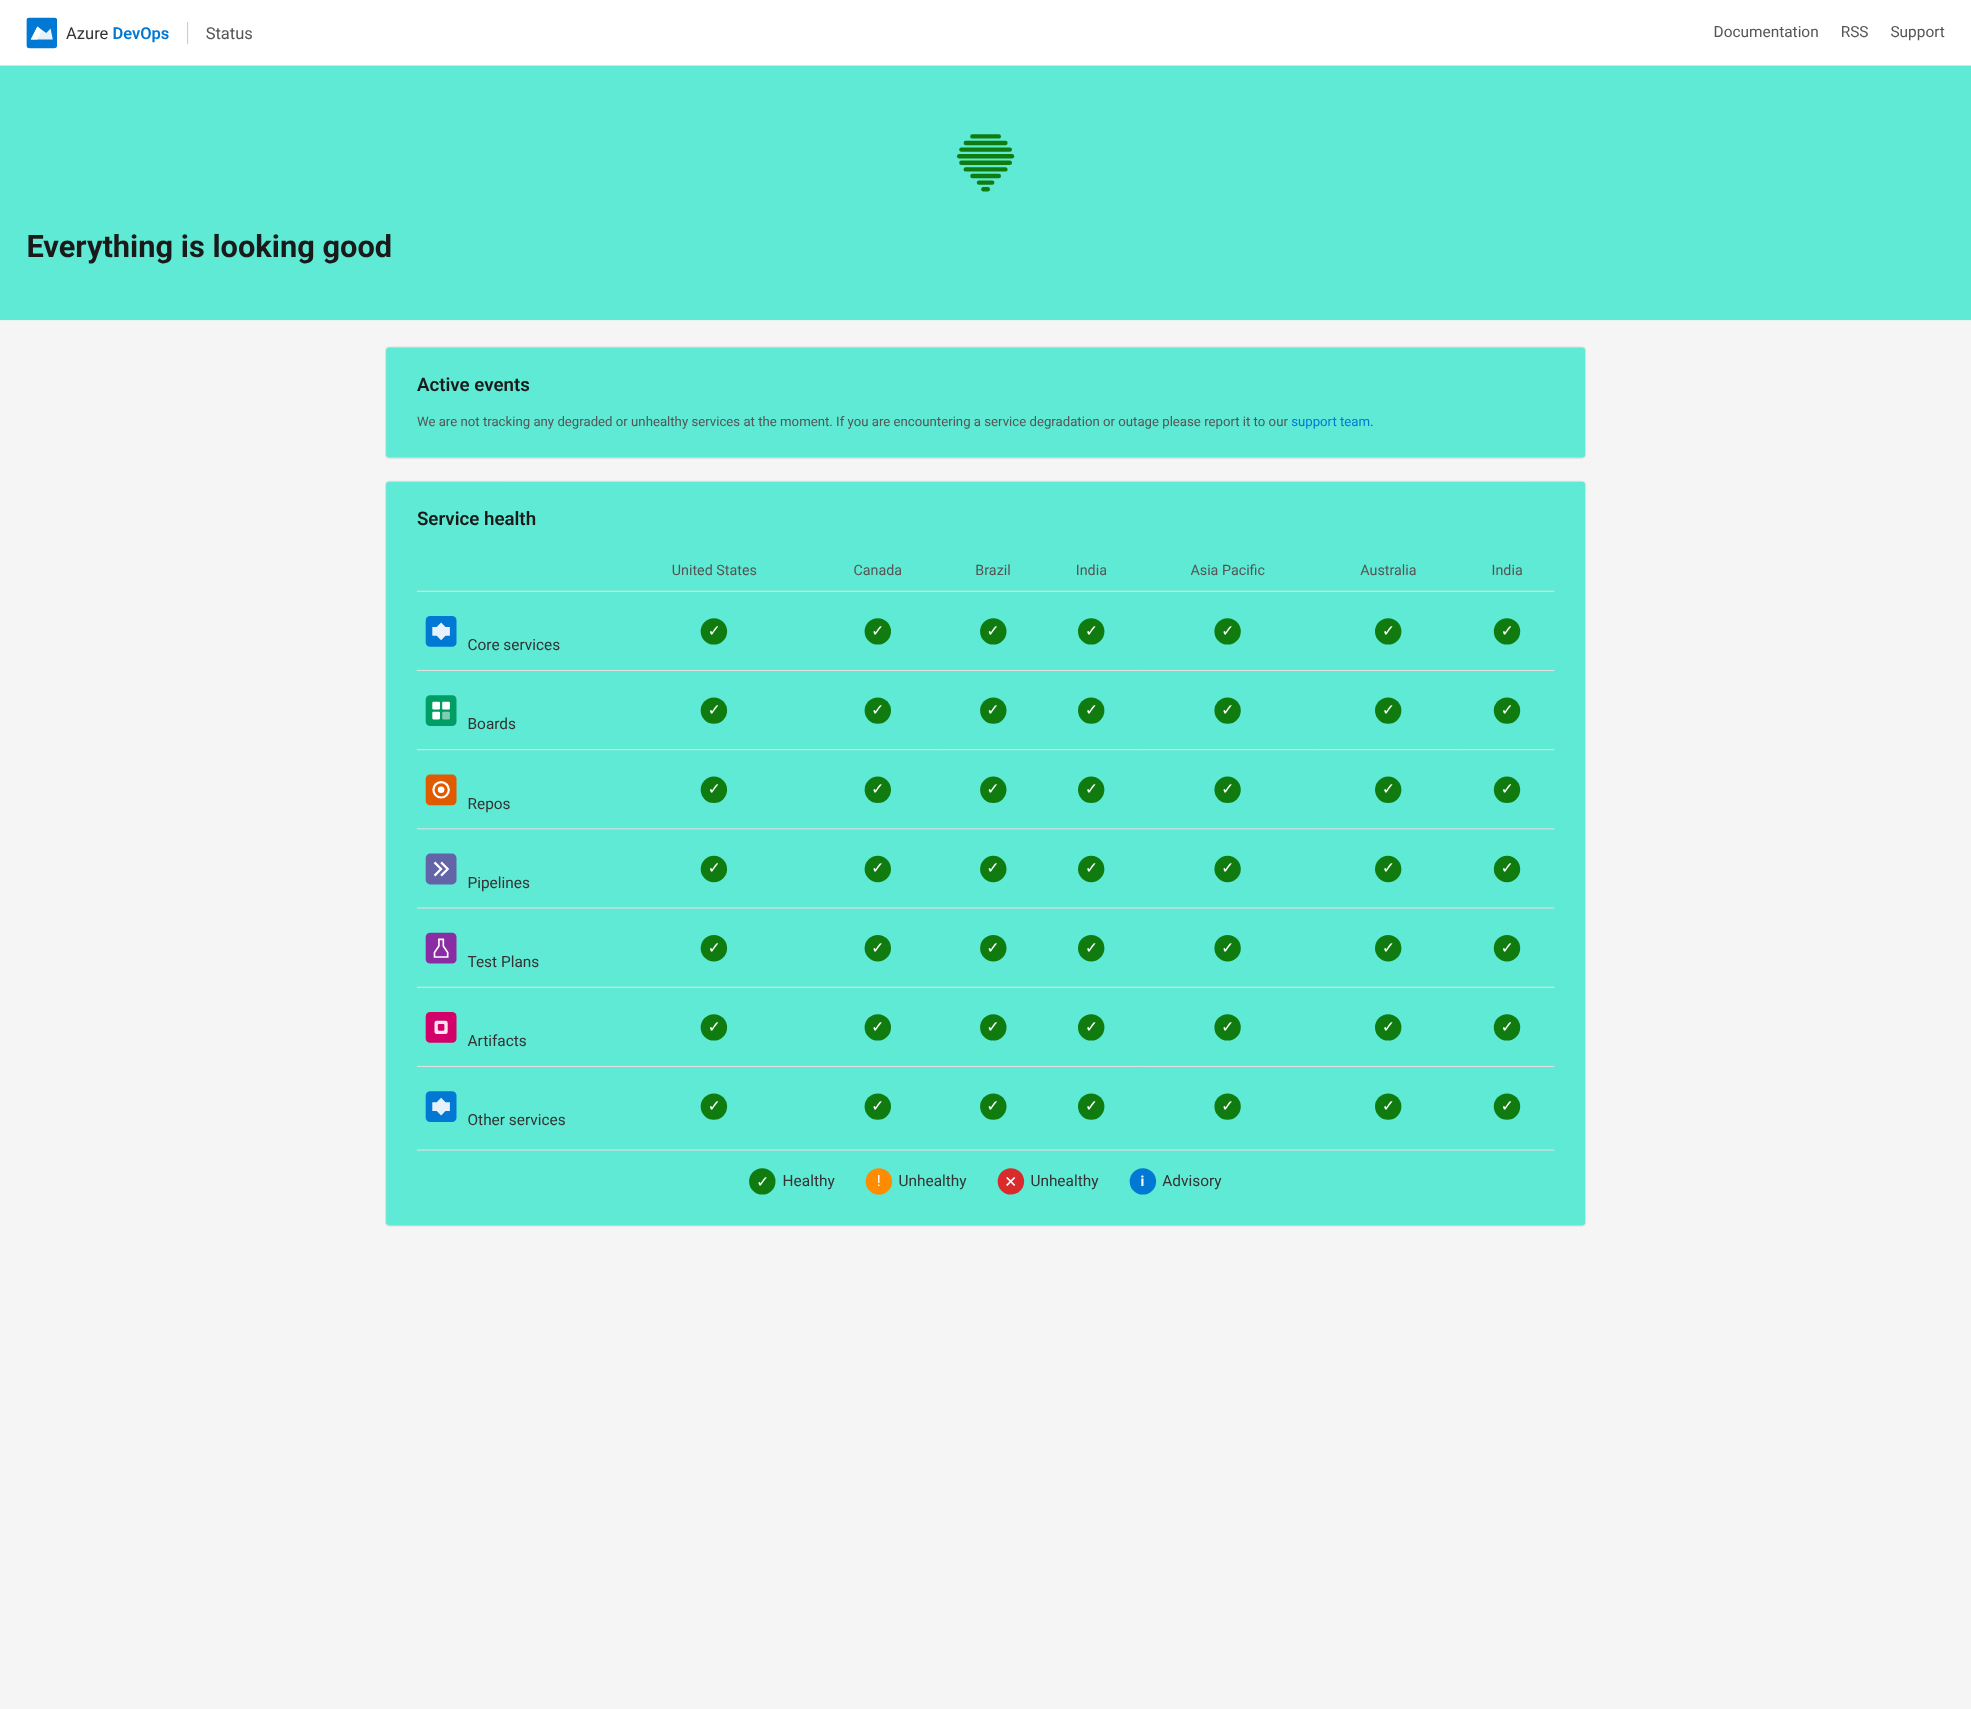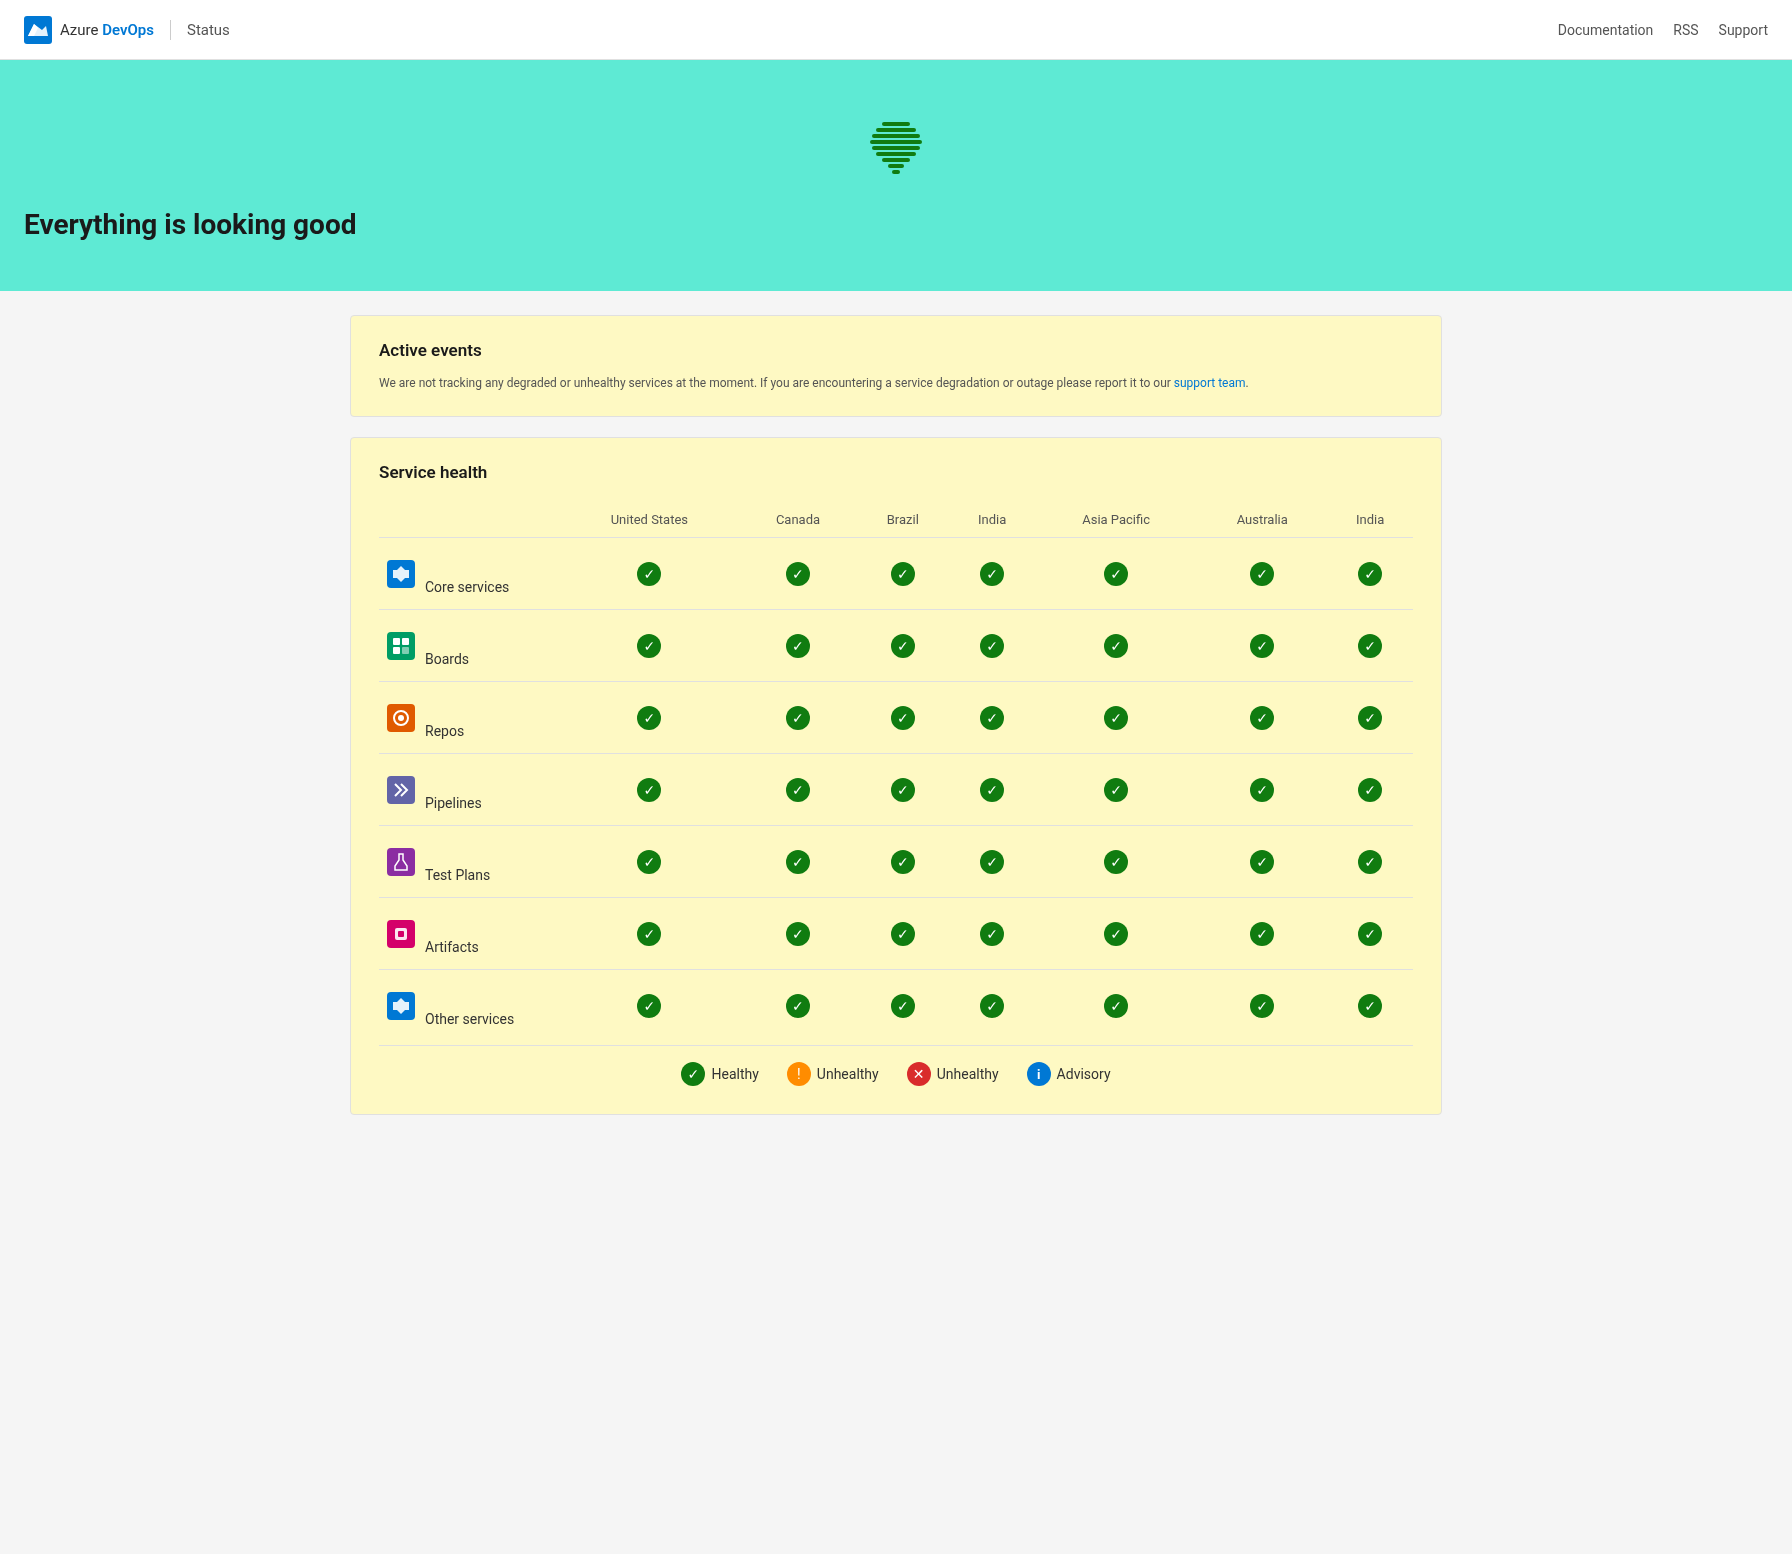--- a/index.html
+++ b/index.html
@@ -86,21 +86,21 @@
 
     
     .main {
       max-width: 1140px;
       margin: 24px auto;
       padding: 0 24px;
     }
 
     
     .card {
-      background: #fef9c3;
+      background: #5eead4;
       border: 1px solid #e0e0e0;
       border-radius: 4px;
       margin-bottom: 20px;
       padding: 24px 28px;
     }
 
     
     .active-events-title {
       font-size: 17px;
       font-weight: 600;

